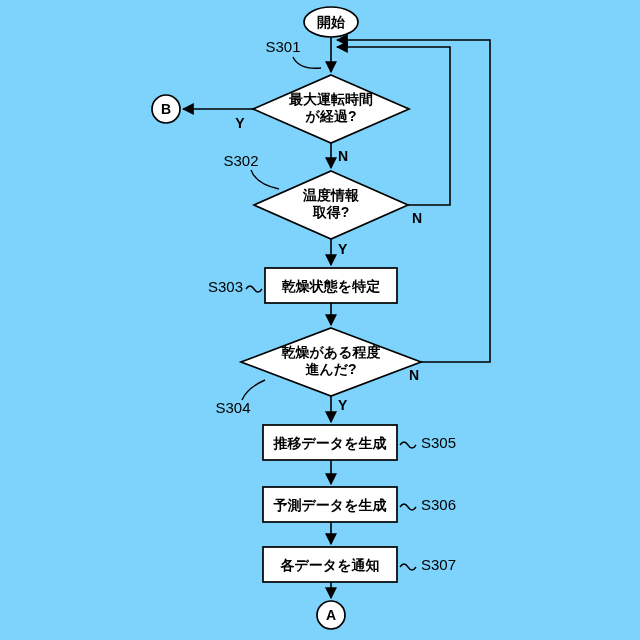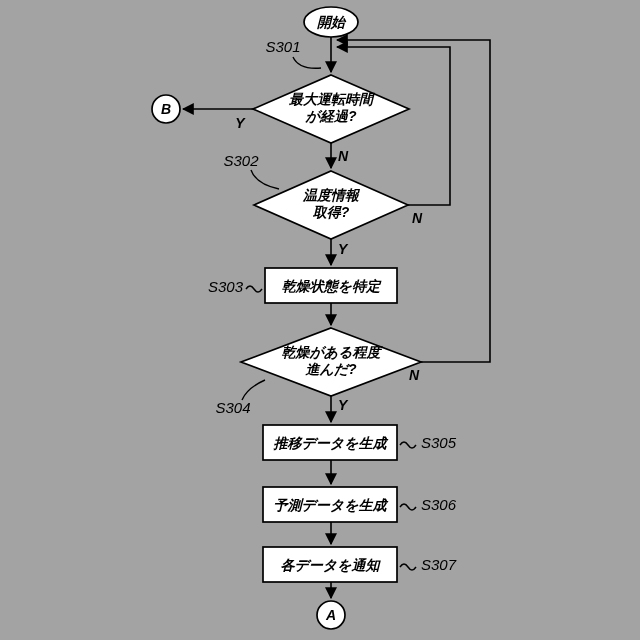--- a/index.html
+++ b/index.html
@@ -4,23 +4,22 @@
 <style>
   html, body {
     margin: 0;
     padding: 0;
     background: #ffffff;
   }
   .page {
     position: relative;
     width: 640px;
     height: 640px;
-    background: #a3a3a3;
+    background: #7dd3fc;
     overflow: hidden;
-    font-style: italic;
   }
   svg { display: block; }
   .shape {
     fill: #ffffff;
     stroke: #000000;
     stroke-width: 1.7;
   }
   .edge {
     fill: none;
     stroke: #000000;

